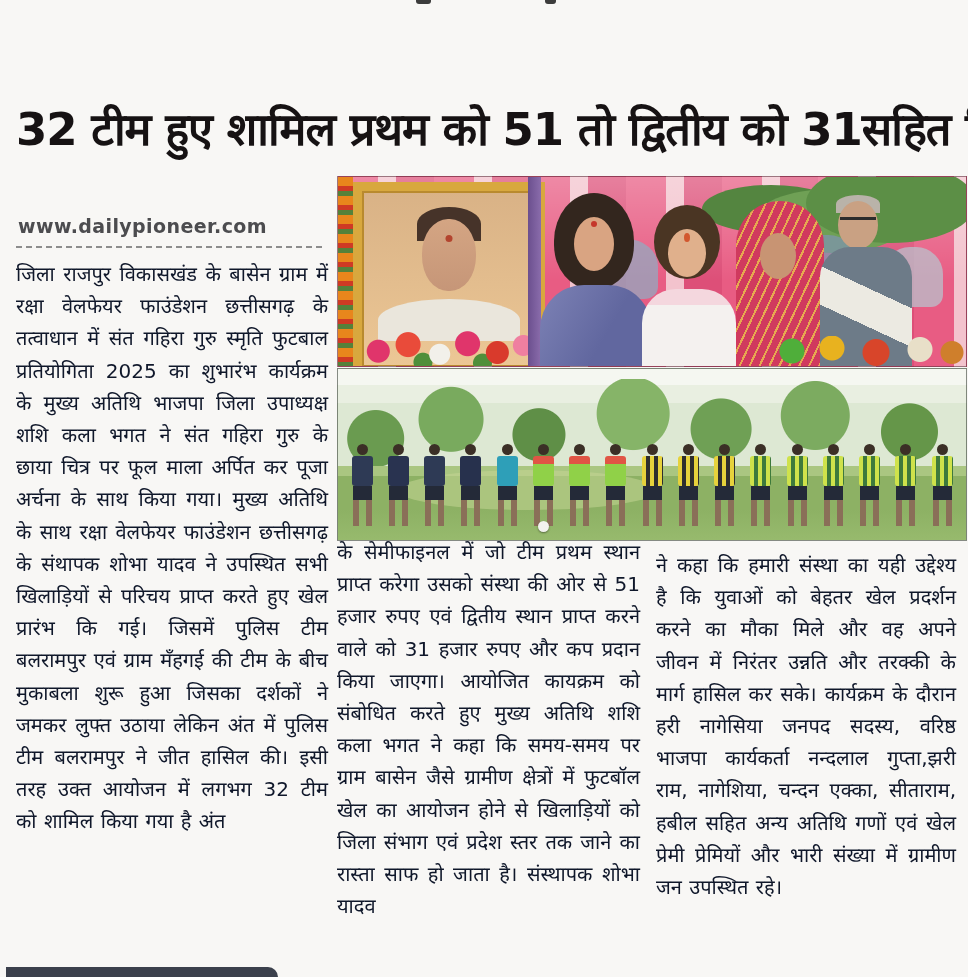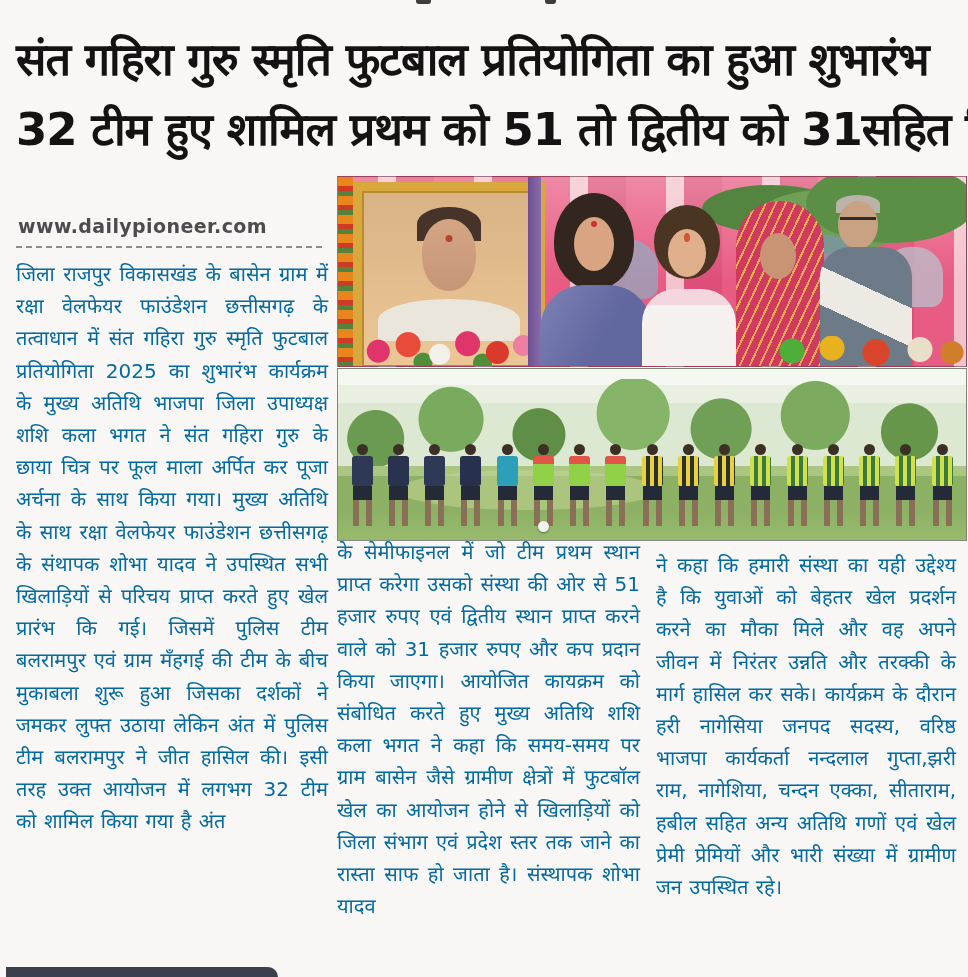--- a/index.html
+++ b/index.html
@@ -34,21 +34,21 @@
     border-right:18px solid #ee2d5a;position:relative;}
   .arrow-icon::after{content:"";position:absolute;left:9px;top:-6px;width:0;height:0;
     border-top:6px solid transparent;border-bottom:6px solid transparent;
     border-right:10px solid #f8f7f5;}
   .website{position:absolute;left:18px;top:215px;font-size:19px;font-weight:bold;
     color:#4c4c4f;letter-spacing:.4px;text-align:right;}
   .dash-rule{position:absolute;left:16px;top:246px;width:306px;border-top:2px dashed #8d8d8d;}
 
   
   .col{position:absolute;font-size:20px;line-height:32.2px;text-align:justify;
-    color:#0369a1;word-spacing:1px;}
+    color:#0f172a;word-spacing:1px;}
   .col1{left:16px;top:258px;width:312px;height:702px;}
   .col2{left:337px;top:536px;width:303px;height:428px;}
   .col3{left:656px;top:549px;width:300px;height:428px;}
 
   
   .photo1{position:absolute;left:337px;top:176px;width:628px;height:189px;overflow:hidden;
     background:repeating-linear-gradient(90deg,#e85c83 0 40px,#f3c3cd 40px 58px,#dd4f78 58px 96px);
     border:1px solid rgba(70,40,50,.5);}
   .photo1 .lighten{position:absolute;inset:0;background:linear-gradient(180deg,rgba(255,255,255,.28),rgba(255,255,255,0) 55%);}
   .foliage{position:absolute;right:-10px;top:-14px;width:170px;height:80px;border-radius:50%;
@@ -144,21 +144,20 @@
     background:#3b404c;border-radius:0 14px 0 0;}
 </style>
 </head>
 <body>
 
 <div class="page">
 
   <div class="remnant r1"></div>
   <div class="remnant r2"></div>
 
-  <div class="headline l1" style="color: rgb(22, 18, 19);">संत गहिरा गुरु स्मृति फुटबाल प्रतियोगिता का हुआ शुभारंभ</div>
   <div class="headline l2" style="color: rgb(22, 18, 19);">32 टीम हुए शामिल प्रथम को 51 तो द्वितीय को 31सहित मिलेगा कप</div>
 
   <div class="website">www.dailypioneer.com</div>
   <div class="dash-rule"></div>
 
   <div class="col col1">जिला राजपुर विकासखंड के बासेन ग्राम में रक्षा वेलफेयर फाउंडेशन छत्तीसगढ़ के तत्वाधान में संत गहिरा गुरु स्मृति फुटबाल प्रतियोगिता 2025 का शुभारंभ कार्यक्रम के मुख्य अतिथि भाजपा जिला उपाध्यक्ष शशि कला भगत ने संत गहिरा गुरु के छाया चित्र पर फूल माला अर्पित कर पूजा अर्चना के साथ किया गया। मुख्य अतिथि के साथ रक्षा वेलफेयर फाउंडेशन छत्तीसगढ़ के संथापक शोभा यादव ने उपस्थित सभी खिलाड़ियों से परिचय प्राप्त करते हुए खेल प्रारंभ कि गई। जिसमें पुलिस टीम बलरामपुर एवं ग्राम मँहगई की टीम के बीच मुकाबला शुरू हुआ जिसका दर्शकों ने जमकर लुफ्त उठाया लेकिन अंत में पुलिस टीम बलरामपुर ने जीत हासिल की। इसी तरह उक्त आयोजन में लगभग 32 टीम को शामिल किया गया है अंत</div>
 
   <div class="photo1">
     <div class="lighten"></div>
     <div class="foliage"></div>

